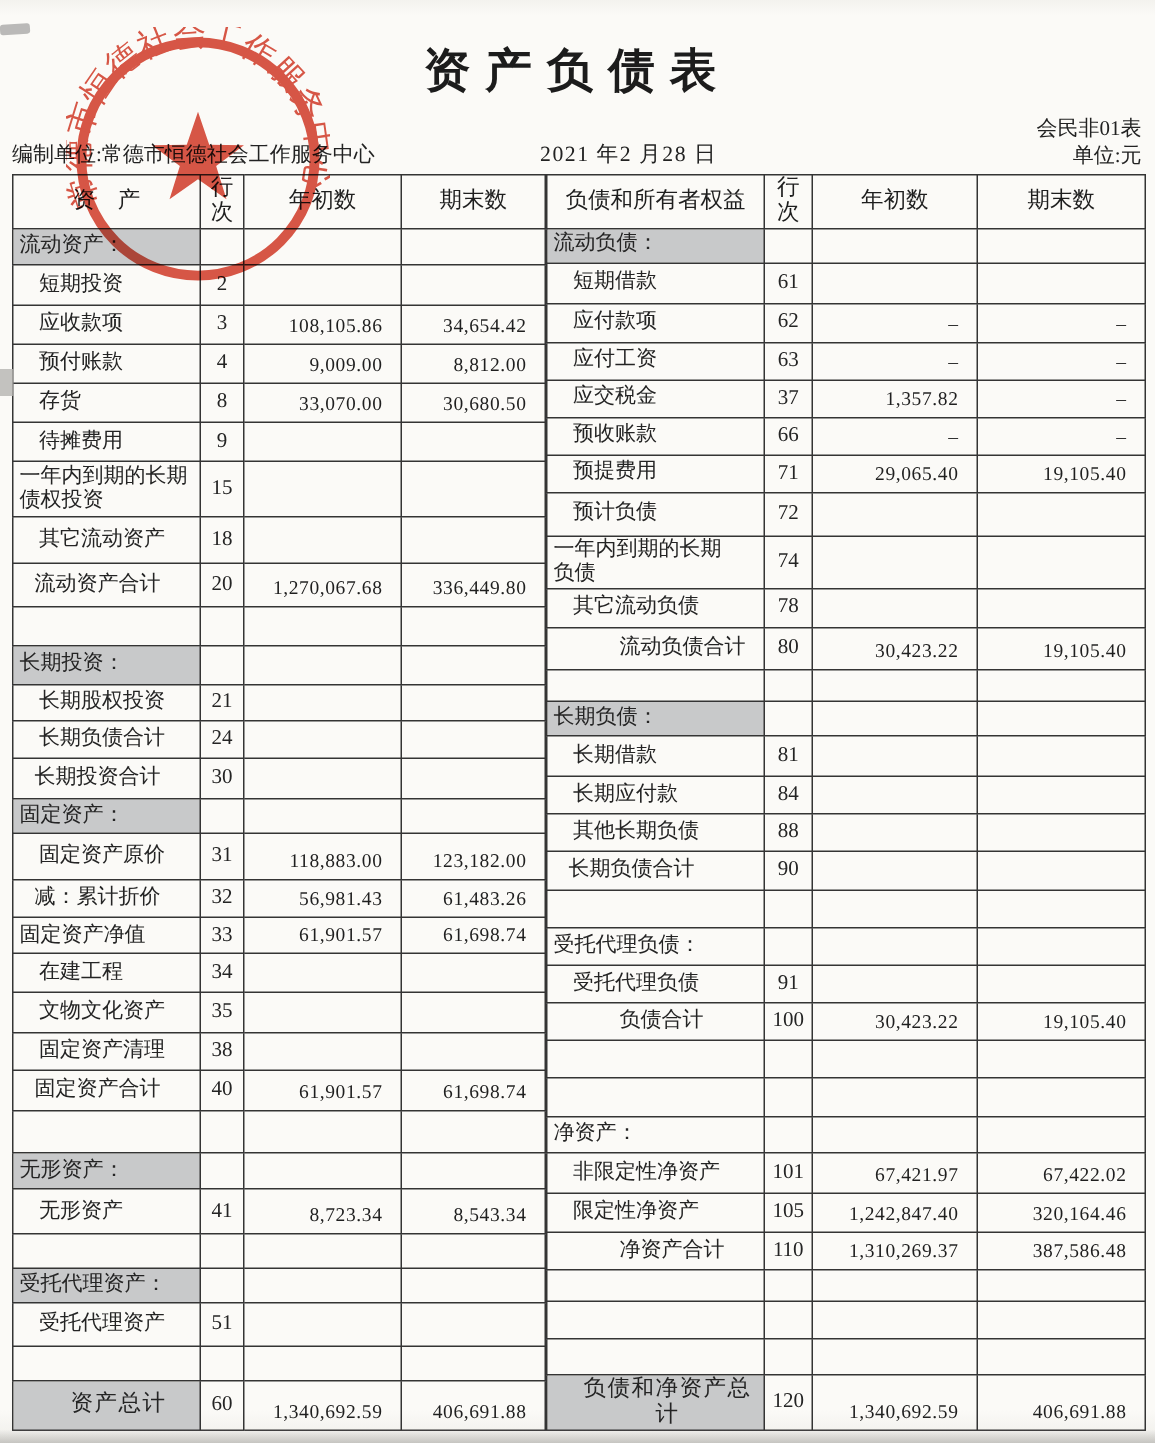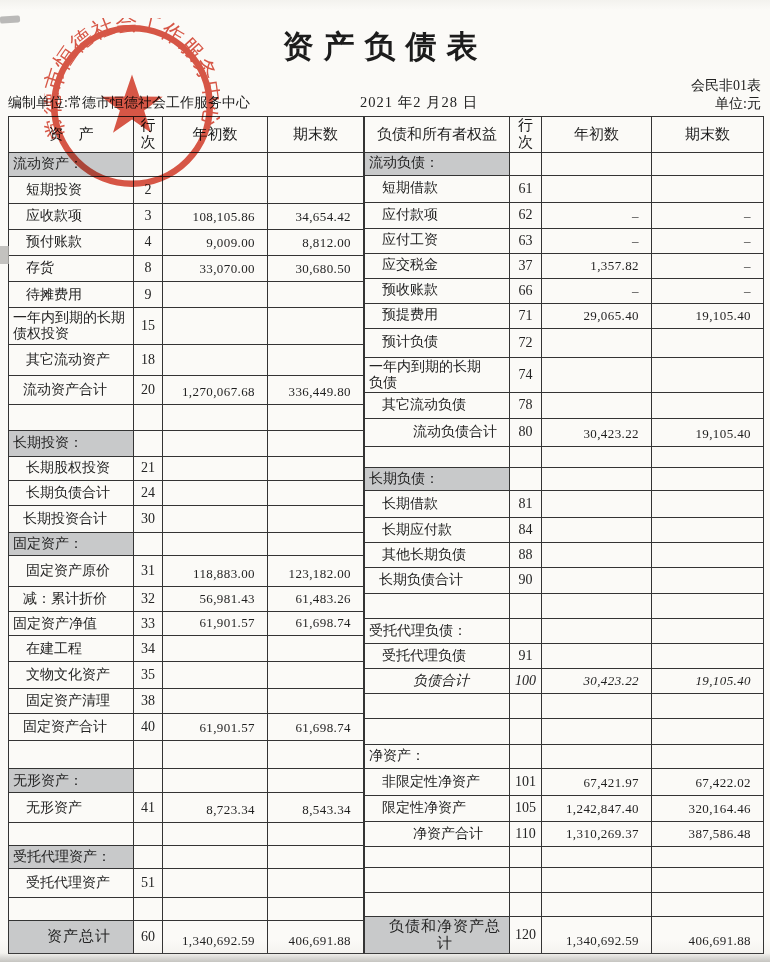--- a/index.html
+++ b/index.html
@@ -386,21 +386,21 @@
             <td class="lineno"></td>
             <td class="val"></td>
             <td class="val"></td>
           </tr>
           <tr style="height: 25px;">
             <td class="lab ind1">受托代理负债</td>
             <td class="lineno">91</td>
             <td class="val"></td>
             <td class="val"></td>
           </tr>
-          <tr style="height: 25px; font-style: italic;">
+          <tr style="height: 25px;">
             <td class="lab ind3">负债合计</td>
             <td class="lineno">100</td>
             <td class="val">30,423.22</td>
             <td class="val">19,105.40</td>
           </tr>
           <tr style="height: 25px;">
             <td class="lab ind0"></td>
             <td class="lineno"></td>
             <td class="val"></td>
             <td class="val"></td>

